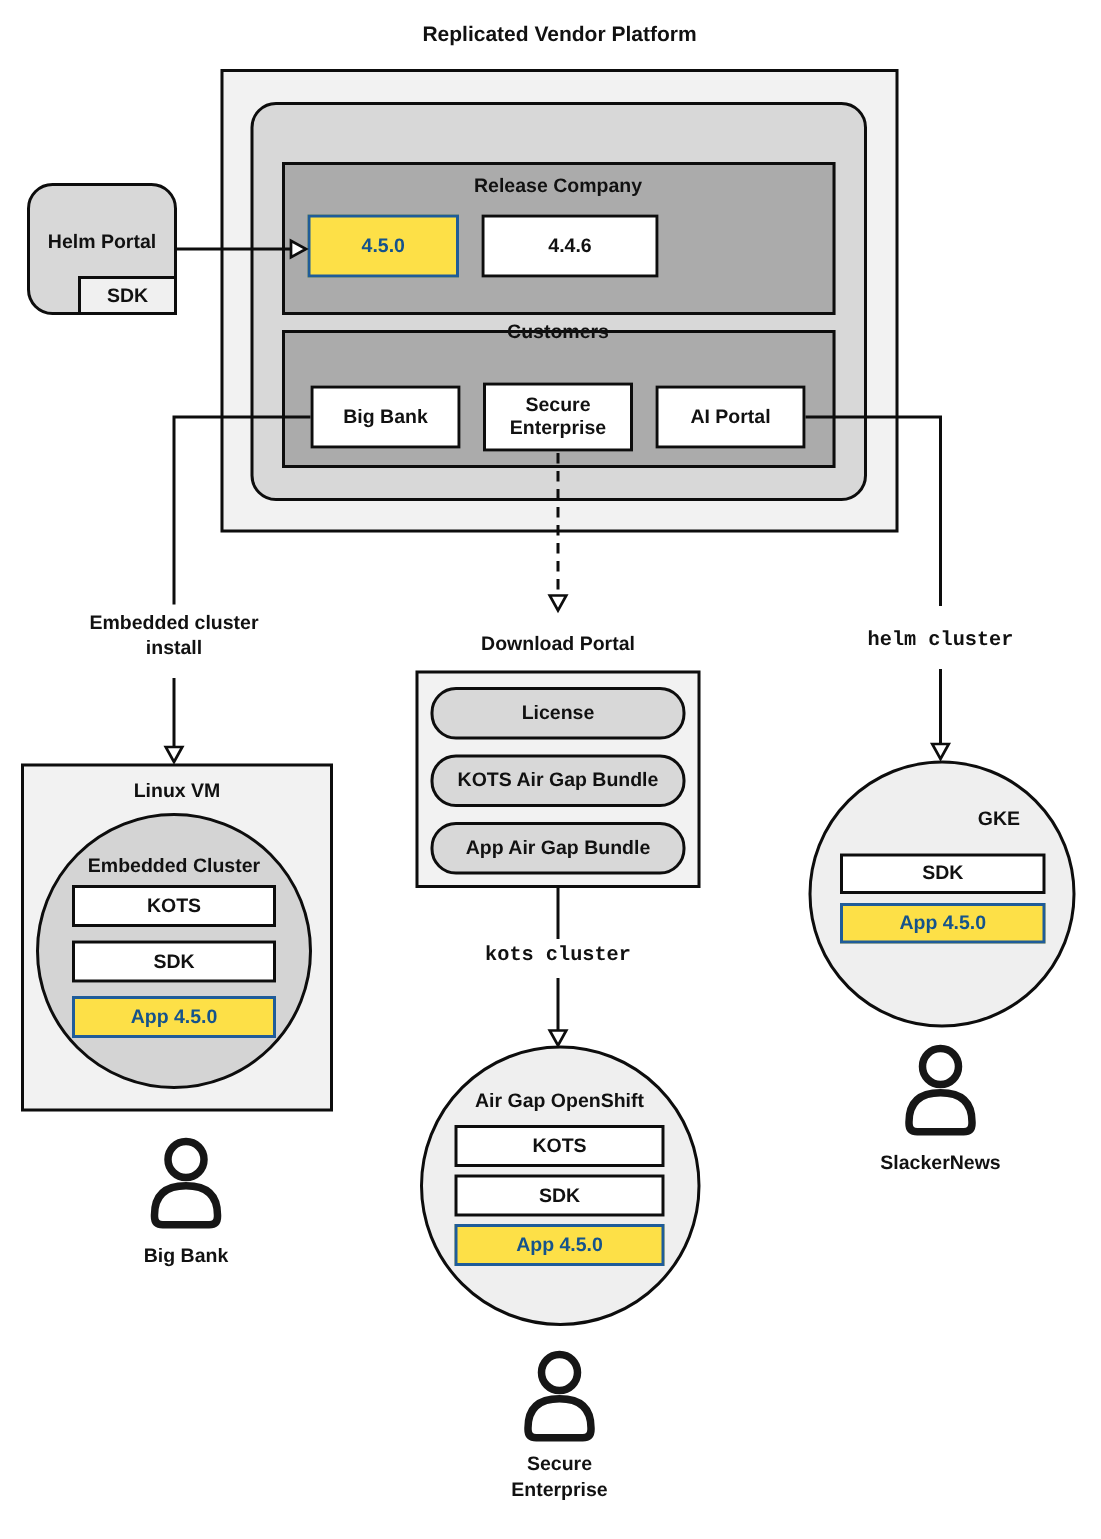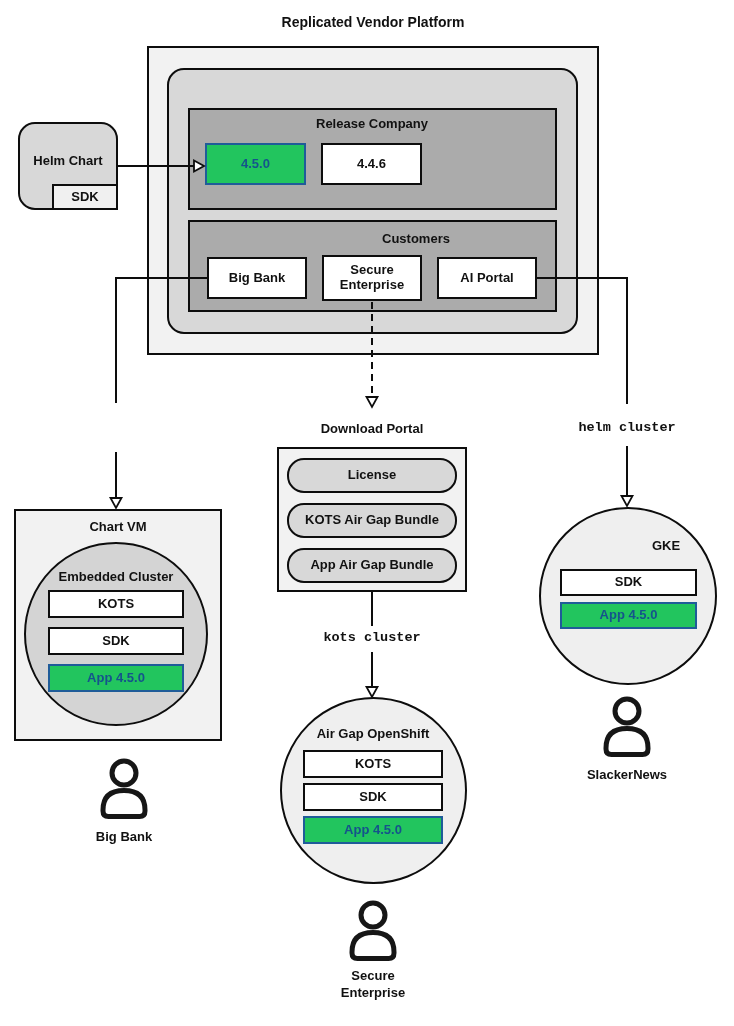--- a/index.html
+++ b/index.html
@@ -6,21 +6,21 @@
   #canvas{
     position:relative;width:734px;height:1026px;background:#ffffff;overflow:hidden;
     font-family:"Liberation Sans","DejaVu Sans",sans-serif;color:#111;
   }
   .box{position:absolute;border:2px solid #0d0d0d;box-sizing:border-box;}
   .lbl{position:absolute;font-weight:bold;font-size:13px;color:#111;text-align:center;transform:translateX(-50%);white-space:nowrap;}
   .lbl.wrap{white-space:normal;line-height:1.3;}
   .cell{position:absolute;border:2px solid #0d0d0d;background:#fff;box-sizing:border-box;
         display:flex;align-items:center;justify-content:center;text-align:center;
         font-weight:bold;font-size:13px;line-height:1.15;color:#111;}
-  .cell.hl{background:#22c55e;border-color:#1f5c99;color:#15538c;}
+  .cell.hl{background:#fde047;border-color:#1f5c99;color:#15538c;}
   .circle{position:absolute;border:2px solid #0d0d0d;border-radius:50%;box-sizing:border-box;}
   .mono{font-family:"Liberation Mono","DejaVu Sans Mono",monospace;font-size:13.5px;}
   .bg-l{background:#f2f2f2;} .bg-m{background:#d8d8d8;border-radius:17px;} .bg-d{background:#ababab;}
   .bg-c{background:#d4d4d4;} .bg-cl{background:#efefef;}
   #overlay{position:absolute;left:0;top:0;width:734px;height:1026px;pointer-events:none;}
   .person{position:absolute;}
 </style>
 </head>
 <body>
 
@@ -28,43 +28,44 @@
 
   <div class="lbl" style="left:373px;top:14px;font-size:14px;">Replicated Vendor Platform</div>
 
   <div class="box bg-l" style="left:147px;top:46px;width:452px;height:309px;"></div>
   <div class="box bg-m" style="left:167px;top:68px;width:411px;height:266px;"></div>
   <div class="lbl" style="left:372px;top:79px;margin-top:29px;">Stable Channel</div>
 
   <div class="box bg-d" style="left:188px;top:108px;width:369px;height:102px;"></div>
   <div class="lbl" style="left:372px;top:116px;">Release Company</div>
   <div class="cell hl" style="left:205px;top:143px;width:101px;height:42px;">4.5.0</div>
-  <div class="cell" style="left:321px;top:143px;width:101px;height:42px;">4.4.6</div>
+  <div class="cell" style="left:321px;top:143px;width:118px;height:42px;">4.4.6</div>
 
   <div class="box bg-d" style="left:188px;top:220px;width:369px;height:92px;"></div>
-  <div class="lbl" style="left:372px;top:231px;margin-left:44px;">Customers</div>
+  <div class="lbl" style="left:372px;top:213px;">Customers</div>
   <div class="cell" style="left:207px;top:257px;width:100px;height:42px;">Big Bank</div>
   <div class="cell" style="left:322px;top:255px;width:100px;height:46px;">Secure Enterprise</div>
   <div class="cell" style="left:437px;top:257px;width:100px;height:42px;">AI Portal</div>
 
   <div class="box bg-m" style="left:18px;top:122px;width:100px;height:88px;"></div>
-  <div class="lbl" style="left:68px;top:153px;">Helm Chart</div>
+  <div class="lbl" style="left:68px;top:153px;">Helm Portal</div>
   <div class="cell" style="left:52px;top:184px;width:66px;height:26px;background:#f0f0f0;">SDK</div>
 
+  <div class="lbl wrap" style="left:116px;top:407px;width:126px;">Embedded cluster install</div>
   <div class="lbl mono" style="left:627px;top:420px;">helm cluster</div>
   <div class="lbl" style="left:372px;top:421px;">Download Portal</div>
   <div class="lbl mono" style="left:372px;top:630px;">kots cluster</div>
 
   <div class="box bg-l" style="left:277px;top:447px;width:190px;height:145px;"></div>
   <div class="cell bg-m" style="left:287px;top:458px;width:170px;height:35px;background:#d8d8d8;">License</div>
   <div class="cell bg-m" style="left:287px;top:503px;width:170px;height:35px;background:#d8d8d8;">KOTS Air Gap Bundle</div>
   <div class="cell bg-m" style="left:287px;top:548px;width:170px;height:35px;background:#d8d8d8;">App Air Gap Bundle</div>
 
   <div class="box bg-l" style="left:14px;top:509px;width:208px;height:232px;"></div>
-  <div class="lbl" style="left:118px;top:519px;">Chart VM</div>
+  <div class="lbl" style="left:118px;top:519px;">Linux VM</div>
   <div class="circle bg-c" style="left:24px;top:542px;width:184px;height:184px;"></div>
   <div class="lbl" style="left:116px;top:569px;">Embedded Cluster</div>
   <div class="cell" style="left:48px;top:590px;width:136px;height:28px;">KOTS</div>
   <div class="cell" style="left:48px;top:627px;width:136px;height:28px;">SDK</div>
   <div class="cell hl" style="left:48px;top:664px;width:136px;height:28px;">App 4.5.0</div>
 
   <div class="circle bg-cl" style="left:280px;top:697px;width:187px;height:187px;"></div>
   <div class="lbl" style="left:373px;top:726px;">Air Gap OpenShift</div>
   <div class="cell" style="left:303px;top:750px;width:140px;height:28px;">KOTS</div>
   <div class="cell" style="left:303px;top:783px;width:140px;height:28px;">SDK</div>

